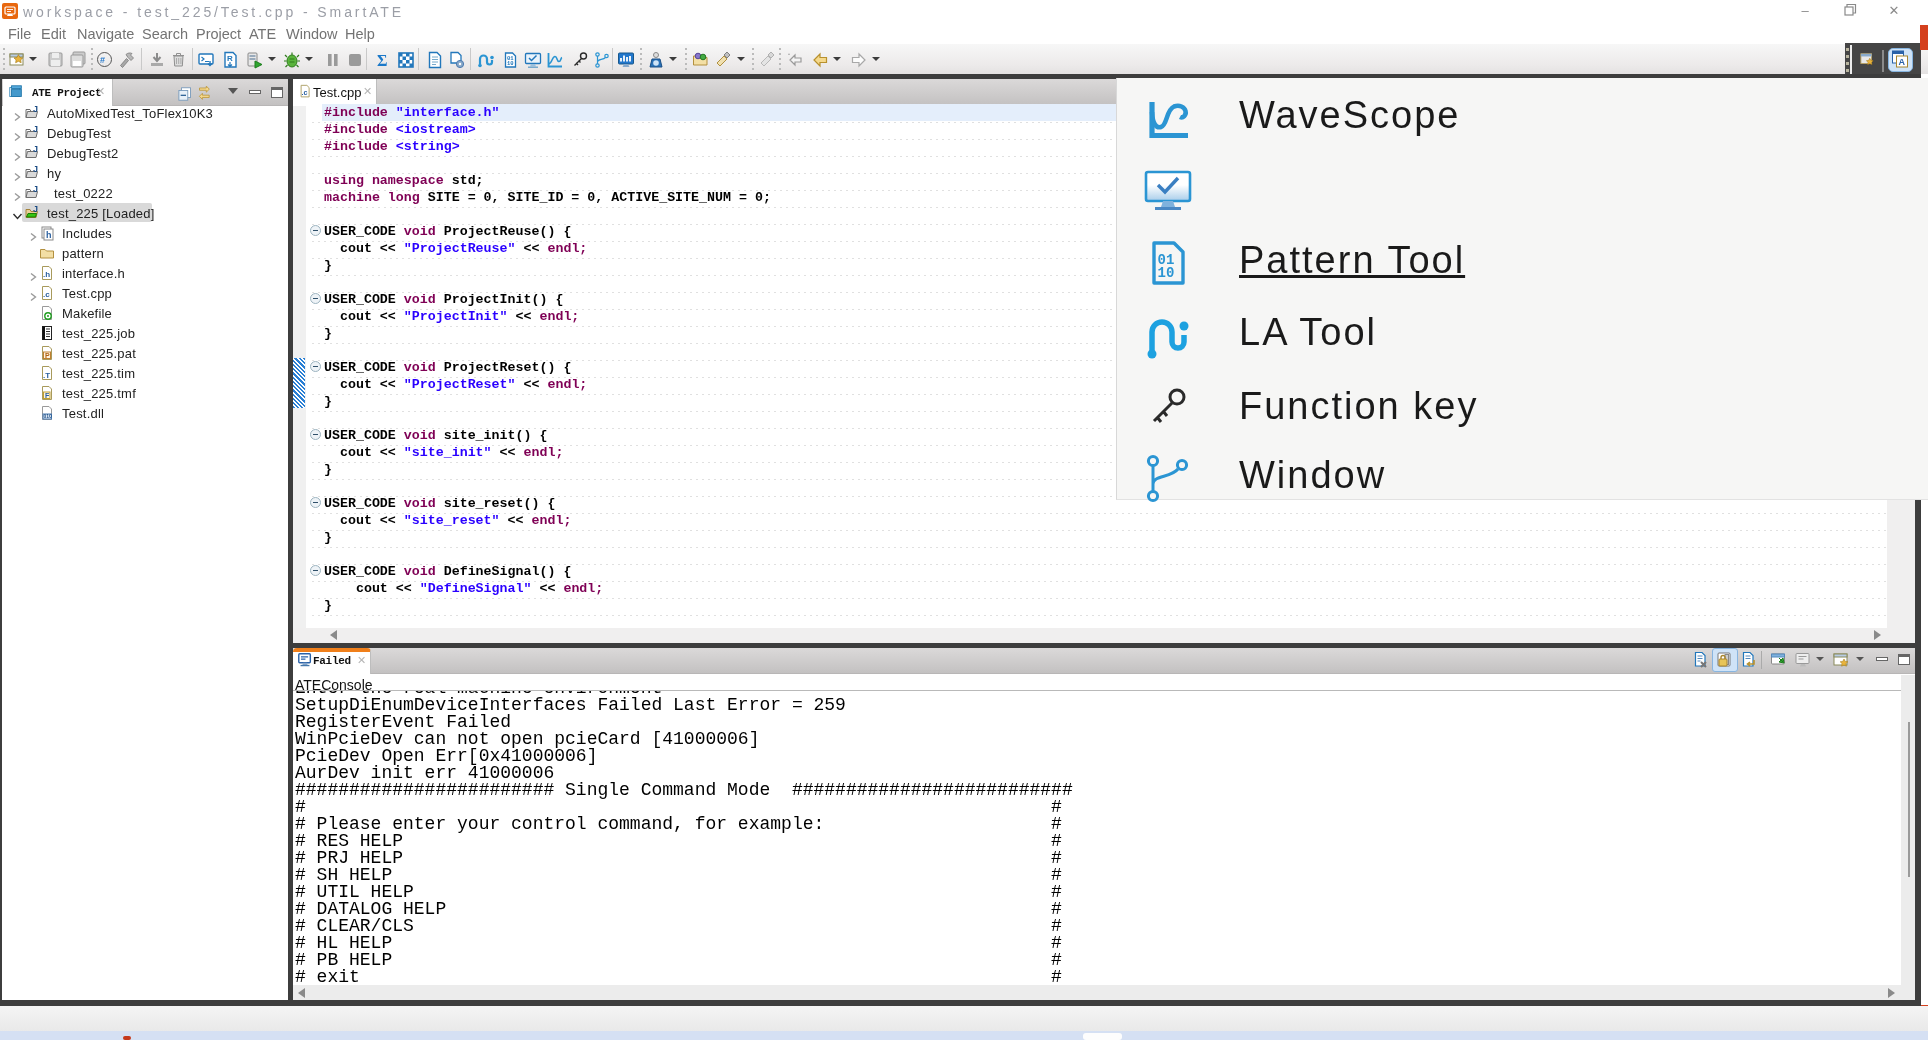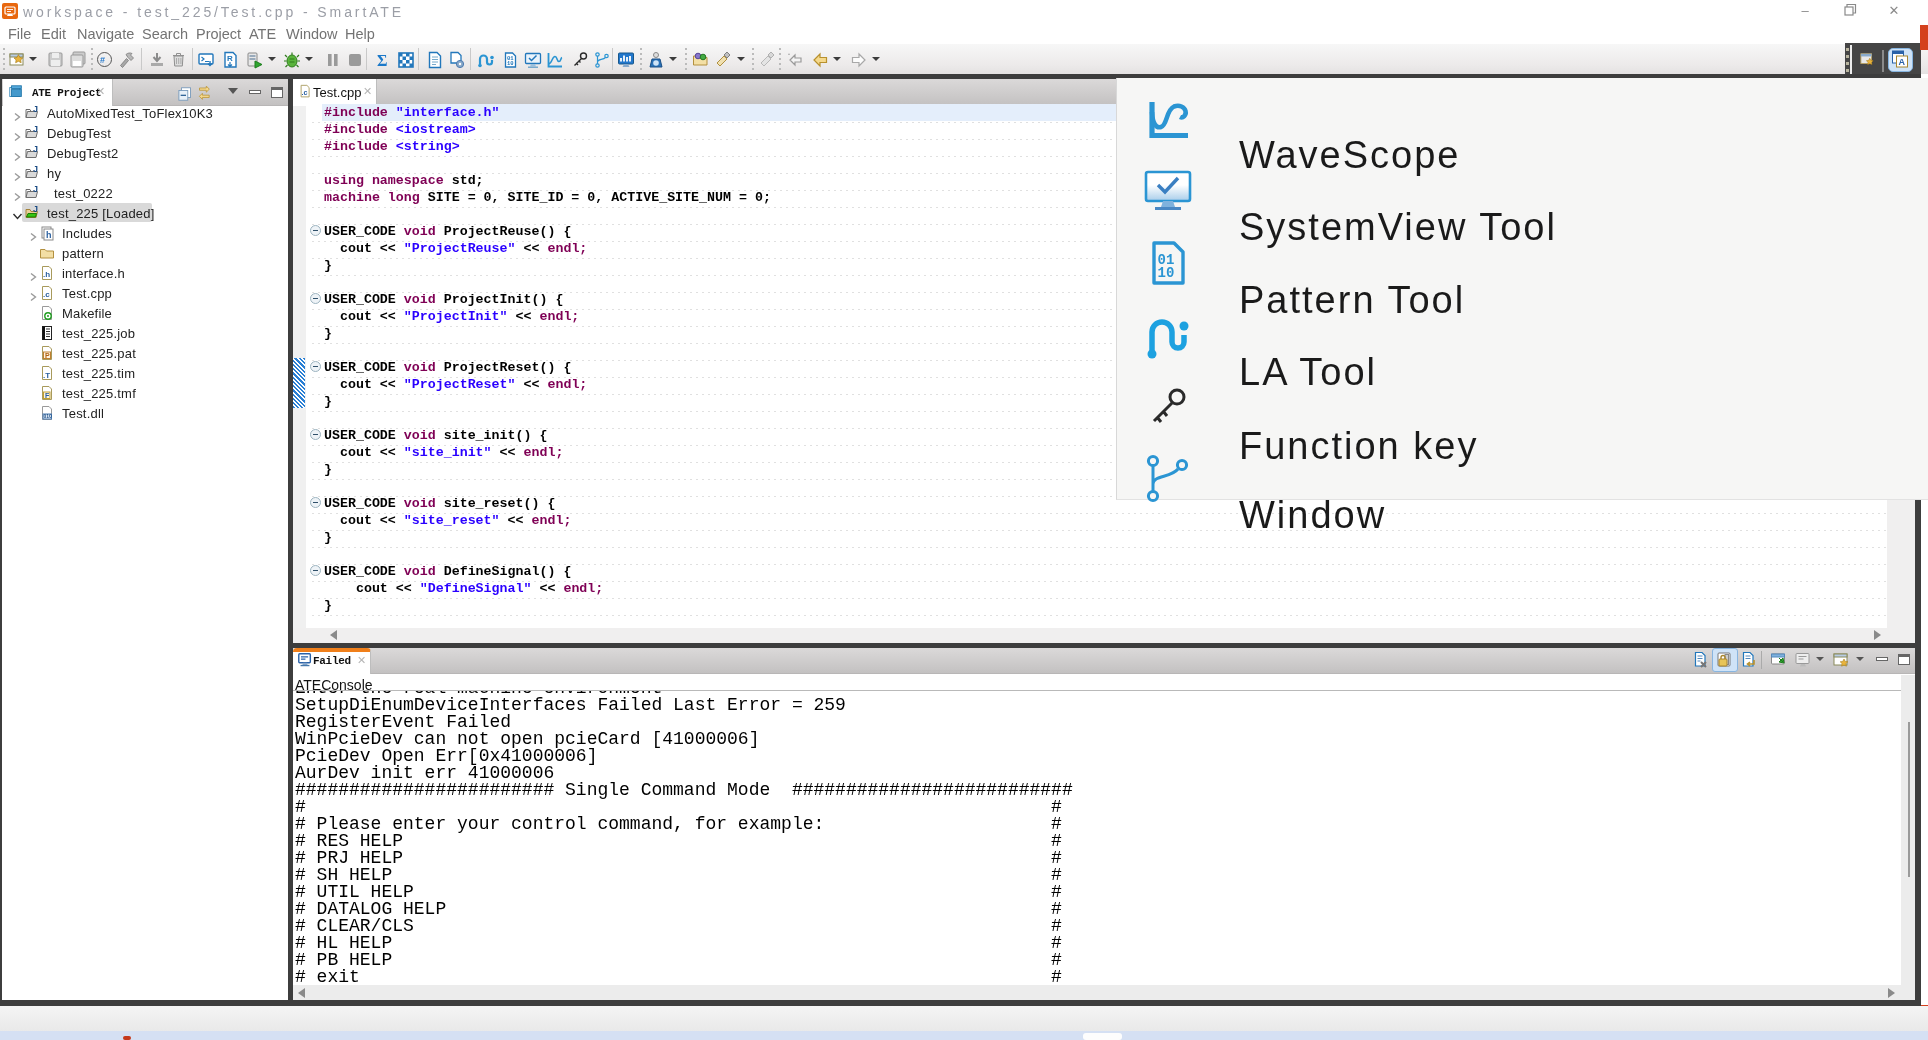--- a/index.html
+++ b/index.html
@@ -68,21 +68,21 @@
   #convscroll { position:absolute; left:1608px; top:27px; width:14px; height:310px; background:#ececec; }
   #convthumb { position:absolute; left:7px; top:47px; width:2px; height:155px; background:#9a9a9a; }
   #conhscroll { position:absolute; left:0; top:337px; width:1622px; height:15px; background:#ececec; }
   
   #statusbar { position:absolute; left:0; top:1006px; width:1928px; height:25px; background:linear-gradient(#f4f4f4,#e9e9e9); }
   #taskbar { position:absolute; left:0; top:1031px; width:1928px; height:9px; background:#d5e0f3; }
   #taskbtn { position:absolute; left:1083px; top:1033px; width:39px; height:7px; background:#fdfdfd; border-radius:3px; }
   #taskred { position:absolute; left:123px; top:1036px; width:8px; height:4px; background:#c5391c; border-radius:2px; }
   
   #overlay { position:absolute; left:1116px; top:78px; width:812px; height:422px; background:#f6f6f5; border-left:1px solid #d8d8d8; border-bottom:1px solid #e2e2e2; }
-  .ovtxt { position:absolute; left:122px; top:-3px; font-size:38px; color:#1a1a1a; letter-spacing:2px; white-space:nowrap;margin-top:40px; }
+  .ovtxt { position:absolute; left:122px; top:-3px; font-size:38px; color:#1a1a1a; letter-spacing:2px; white-space:nowrap; }
 </style>
 </head>
 <body>
 
 <div id="titlebar">
   <div id="appicon"><svg width="16" height="16" viewBox="0 0 16 16">
         <rect x="3" y="4" width="10" height="7" rx="1" fill="none" stroke="#fff" stroke-width="1.2"></rect>
         <path d="M5 6.5 h6 M5 8.5 h4" stroke="#fff" stroke-width="0.9"></path>
         <path d="M6 11 l-1 2 h6 l-1 -2" fill="#fff"></path>
       </svg></div>
@@ -586,27 +586,26 @@
           <linearGradient id="mg" x1="0" y1="0" x2="0" y2="1">
             <stop offset="0.45" stop-color="#ffffff"></stop>
             <stop offset="1" stop-color="#a8cdea"></stop>
           </linearGradient>
         </defs>
         <rect x="3" y="7" width="44" height="29" rx="2" fill="url(#mg)" stroke="#2b95d3" stroke-width="2.6"></rect>
         <path d="M15 20 L22 27 L35 13" fill="none" stroke="#3a7fc2" stroke-width="3.4"></path>
         <path d="M20 36 L18 42 H32 L30 36 Z" fill="#7fb2dd"></path>
         <rect x="12" y="42" width="26" height="3" fill="#4a88c4"></rect>
       </svg></div>
-    <div class="ovtxt" style="top:88px;">SystemView Tool</div>
     <div class="abs" style="left:26px;top:160px;"><svg width="50" height="50" viewBox="0 0 50 50">
         <path d="M11 5 H31 L40 14 V45 H11 Z" fill="none" stroke="#2b95d3" stroke-width="3.4" stroke-linejoin="round"></path>
         <text x="14.5" y="26" font-family="Liberation Mono" font-weight="bold" font-size="14" fill="#2b95d3">01</text>
         <text x="14.5" y="39" font-family="Liberation Mono" font-weight="bold" font-size="14" fill="#2b95d3">10</text>
       </svg></div>
-    <div class="ovtxt" style="top:161px;">Pattern Tool</div>
+    <div class="ovtxt" style="top:161px;text-decoration:underline;">Pattern Tool</div>
     <div class="abs" style="left:26px;top:232px;"><svg width="50" height="50" viewBox="0 0 50 50">
         <path d="M9 42 V22 A10 10 0 0 1 29 22 V32 A6 6 0 0 0 41 32 V25" fill="none" stroke="#1da1e0" stroke-width="5.5"></path>
         <circle cx="9" cy="44" r="4.5" fill="#1da1e0"></circle>
         <circle cx="41" cy="16" r="4.5" fill="#1da1e0"></circle>
       </svg></div>
     <div class="ovtxt" style="top:233px;">LA Tool</div>
     <div class="abs" style="left:26px;top:306px;"><svg width="50" height="50" viewBox="0 0 50 50">
         <circle cx="34" cy="13" r="7" fill="none" stroke="#2a2a2a" stroke-width="3"></circle>
         <path d="M29 19 L11 37 M14 33 L18 38 M20 27 L24 32" fill="none" stroke="#2a2a2a" stroke-width="3"></path>
       </svg></div>

